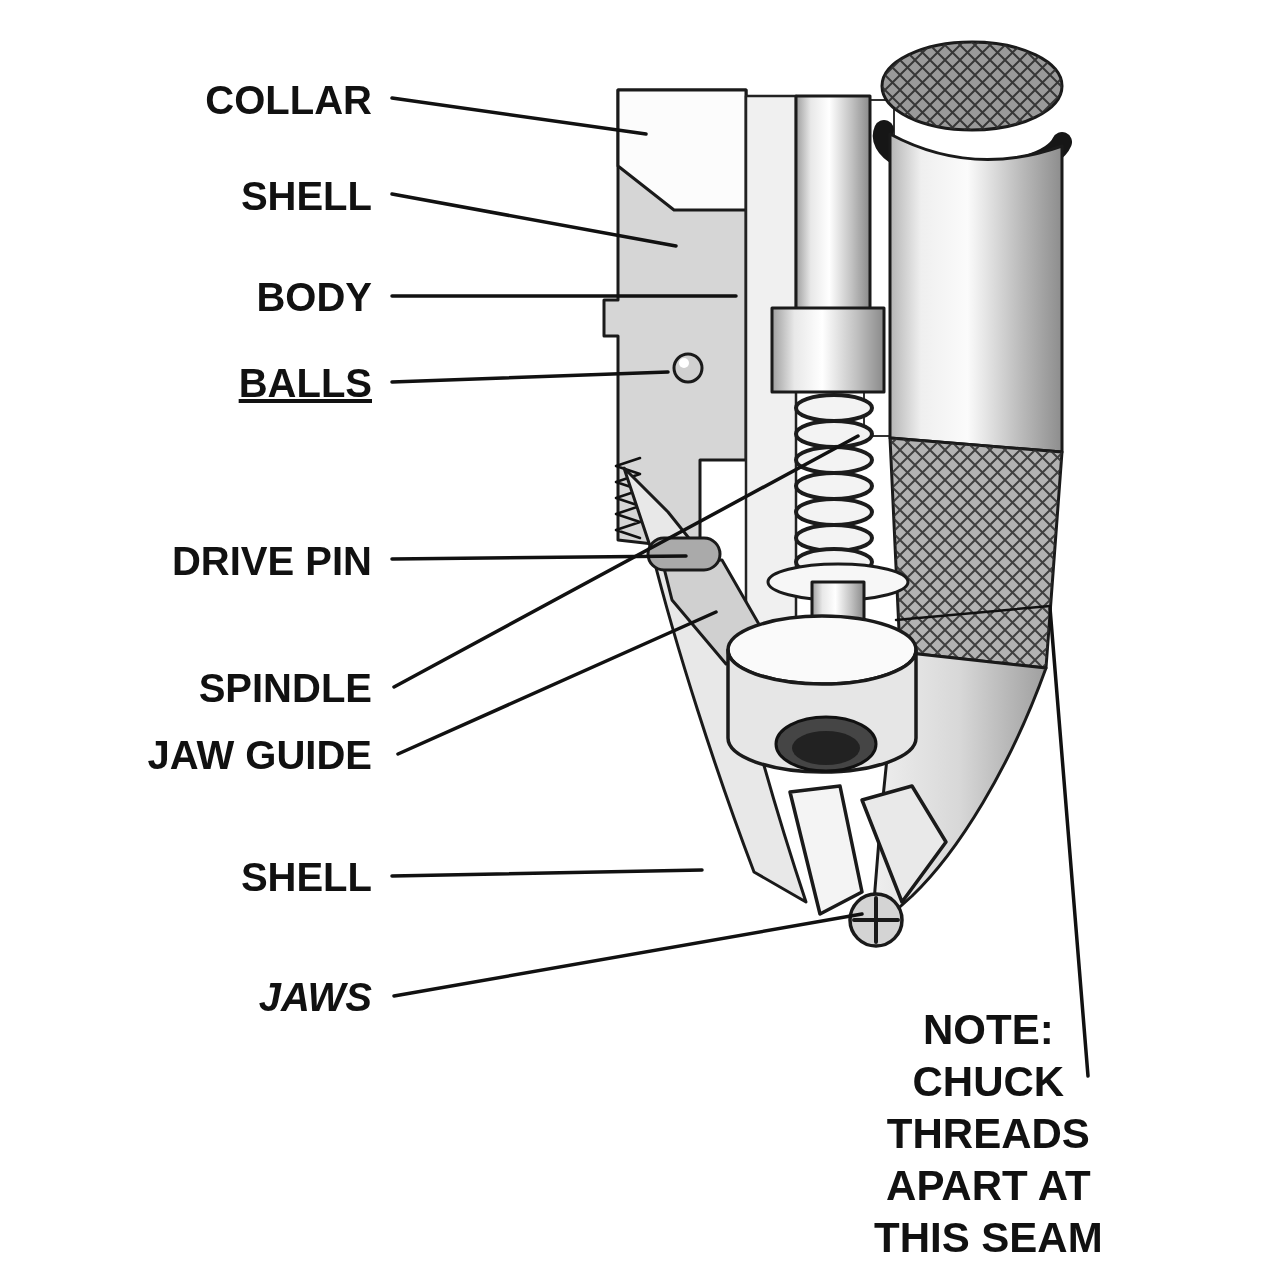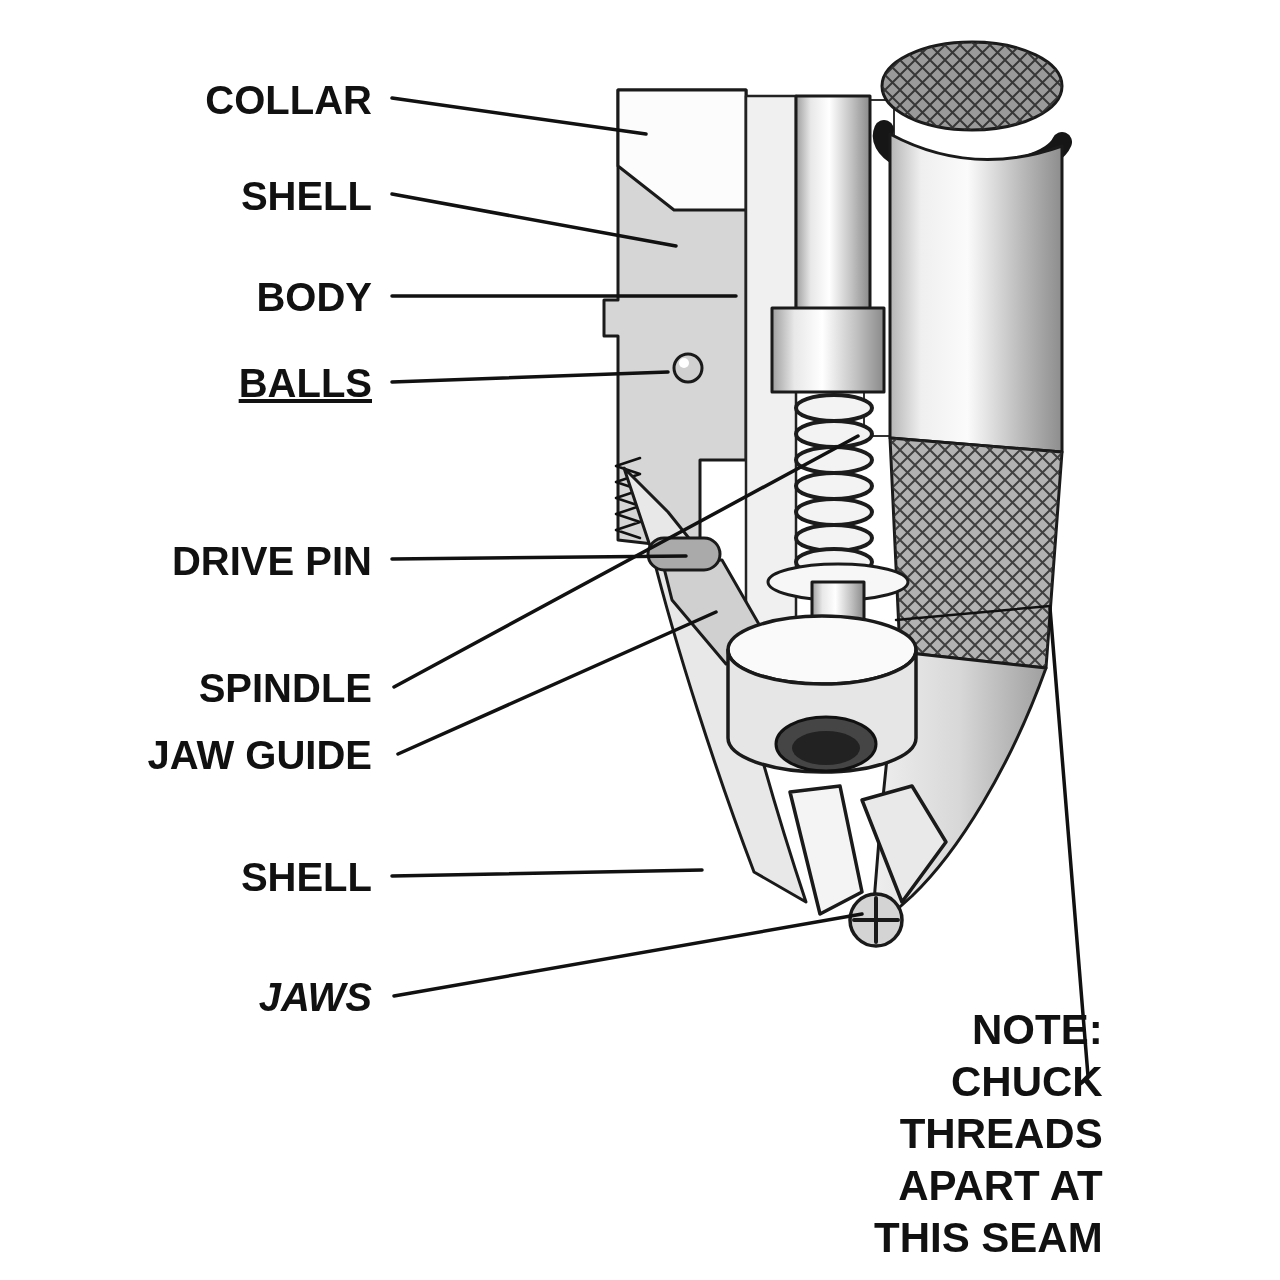--- a/index.html
+++ b/index.html
@@ -32,21 +32,21 @@
   }
   .note-block {
     position: absolute;
     left: 874px;
     top: 1004px;
     font-size: 42px;
     font-weight: 700;
     line-height: 52px;
     color: #111111;
     white-space: pre-line;
-    text-align: right;
+    text-align: center;
   }
 </style>
 </head>
 <body>
 
 <div id="stage">
 
   <svg id="art" width="1280" height="1280" viewBox="0 0 1280 1280" xmlns="http://www.w3.org/2000/svg">
     <defs>
       <pattern id="knurl" width="15" height="15" patternUnits="userSpaceOnUse">

